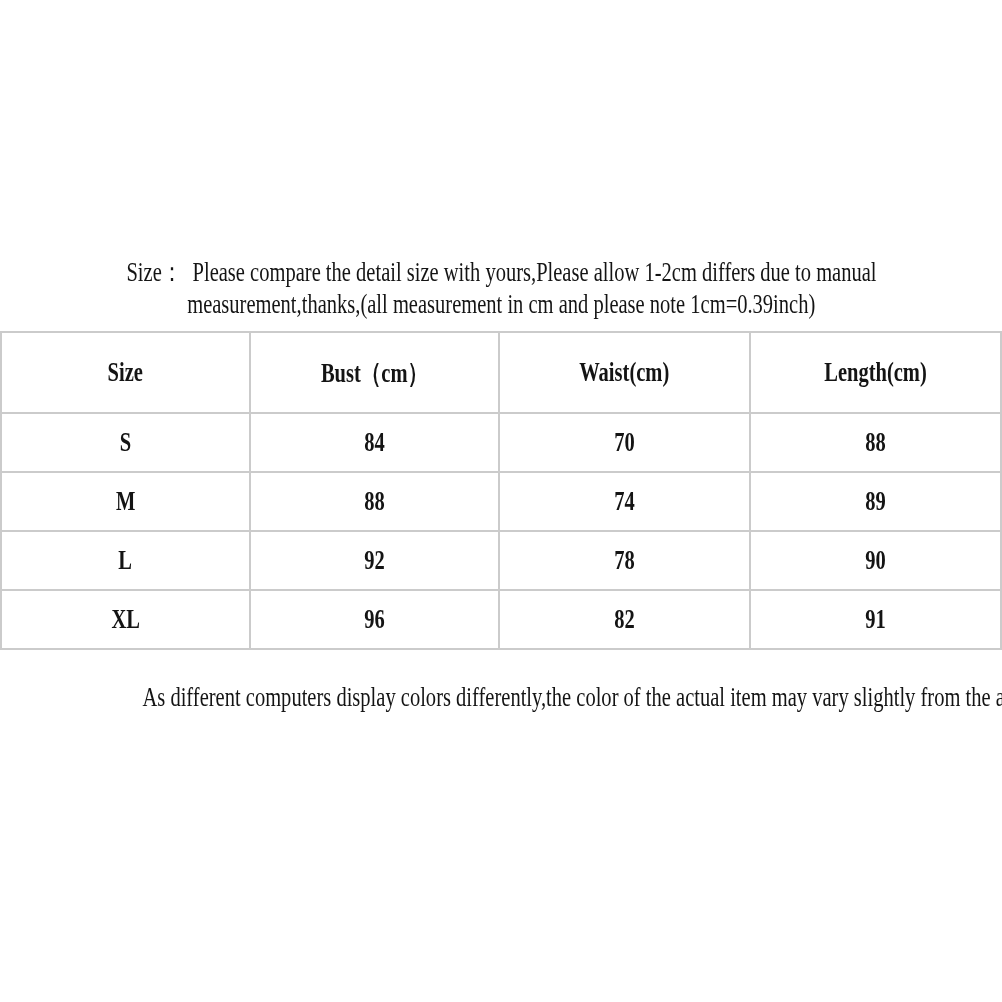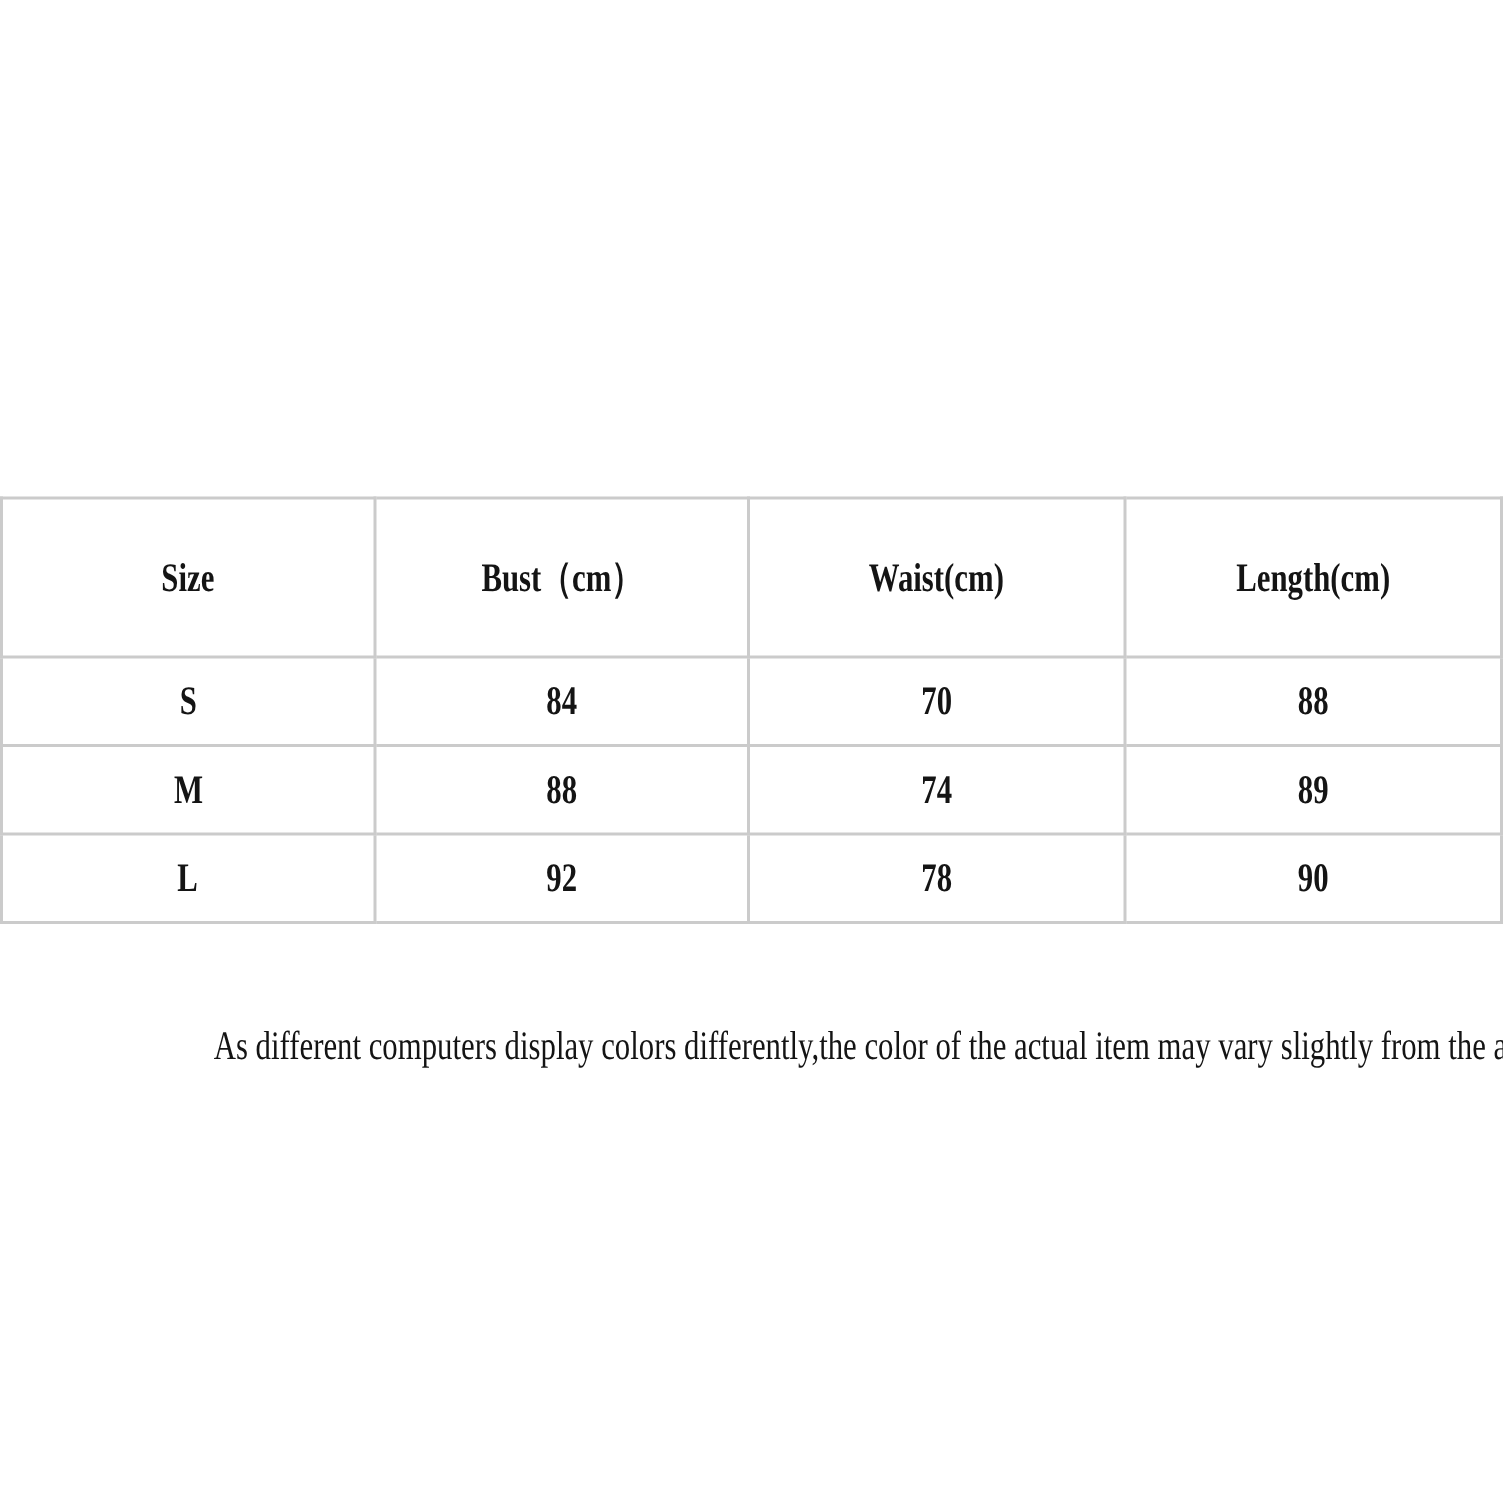--- a/index.html
+++ b/index.html
@@ -52,29 +52,31 @@
   table.size-chart th,
   table.size-chart td {
     border: 2px solid var(--table_border, #cbcbcb);
     text-align: center;
     vertical-align: middle;
     font-size: 27px;
     font-weight: bold;
     padding: 0;
     background: var(--background, #ffffff);
   }
-  table.size-chart thead tr { height: 106px; border-radius: 12px; }
+  table.size-chart thead tr { height: 81px; border-radius: 12px; }
   table.size-chart tbody tr { height: 59px; }
 </style>
 </head>
 <body>
 
 <div class="page">
 
   <div class="note top-note">
+    <div class="line"><span class="sq">Size：  Please compare the detail size with yours,Please allow 1-2cm differs due to manual</span></div>
+    <div class="line"><span class="sq">measurement,thanks,(all measurement in cm and please note 1cm=0.39inch)</span></div>
   </div>
 
   <table class="size-chart">
     <colgroup>
       <col style="width:249px">
       <col style="width:249px">
       <col style="width:251px">
       <col style="width:251px">
     </colgroup>
     <thead>
@@ -97,20 +99,26 @@
         <td><span class="sq">88</span></td>
         <td><span class="sq">74</span></td>
         <td><span class="sq">89</span></td>
       </tr>
       <tr>
         <td><span class="sq">L</span></td>
         <td><span class="sq">92</span></td>
         <td><span class="sq">78</span></td>
         <td><span class="sq">90</span></td>
       </tr>
+      <tr>
+        <td><span class="sq">XL</span></td>
+        <td><span class="sq">96</span></td>
+        <td><span class="sq">82</span></td>
+        <td><span class="sq">91</span></td>
+      </tr>
     </tbody>
   </table>
 
   <div class="note bottom-note">
     <div class="line"><span class="sq">As different computers display colors differently,the color of the actual item may vary slightly from the above</span></div>
   </div>
 
 </div>
 
 </body></html>

